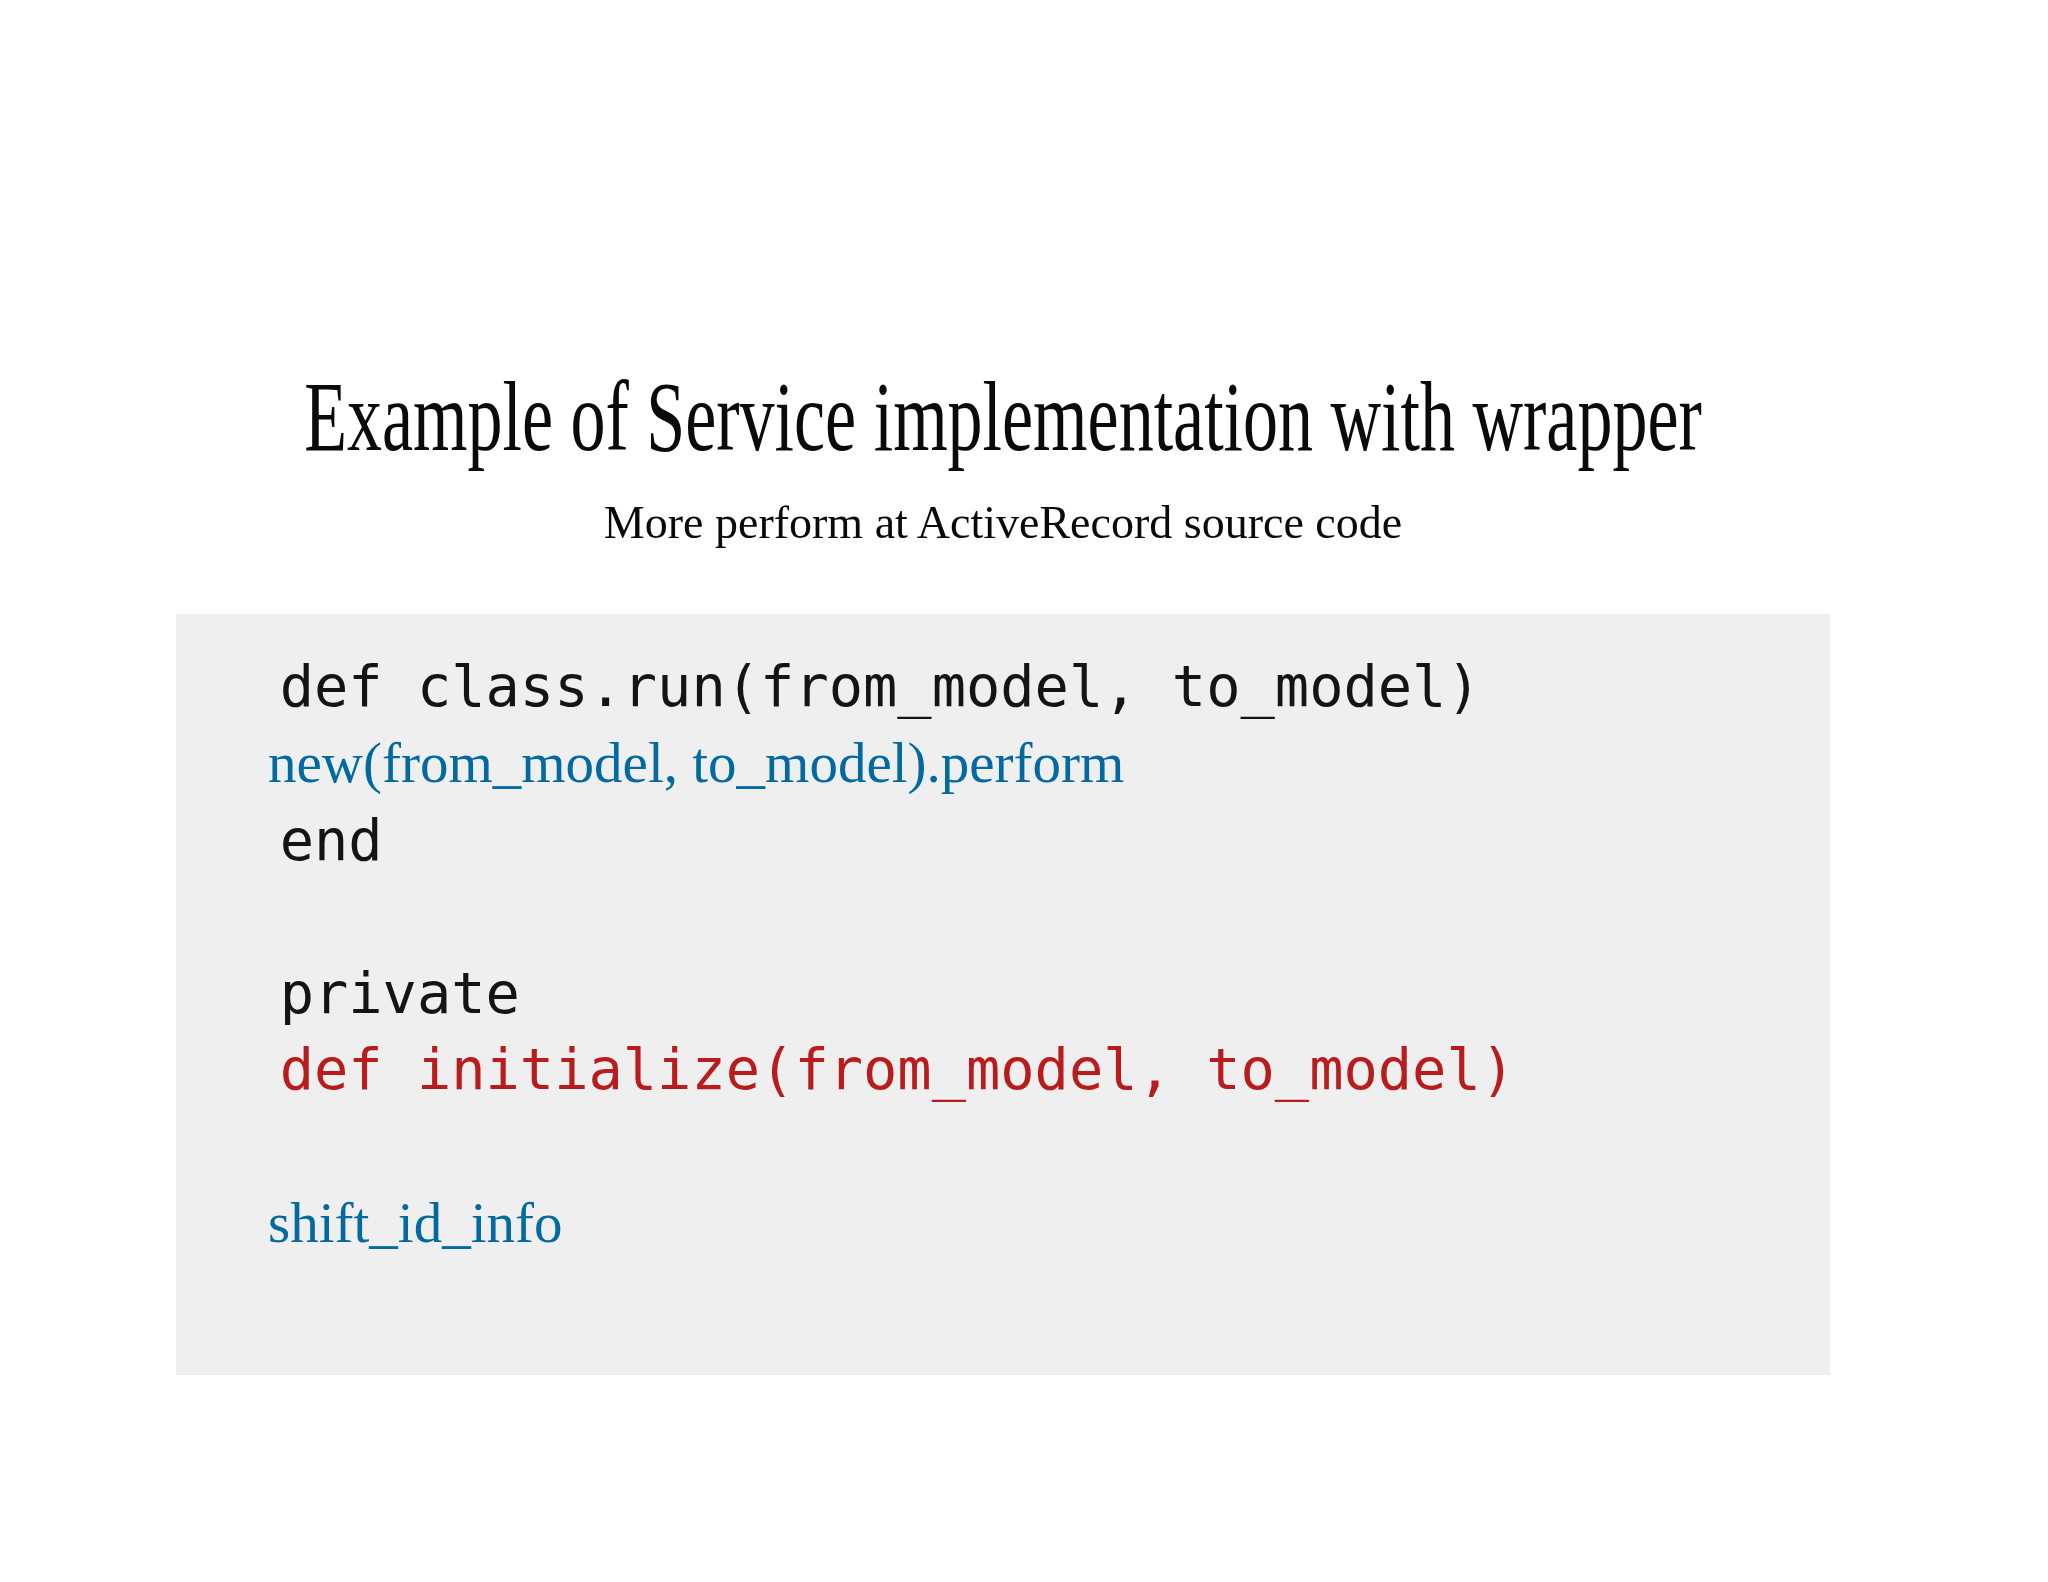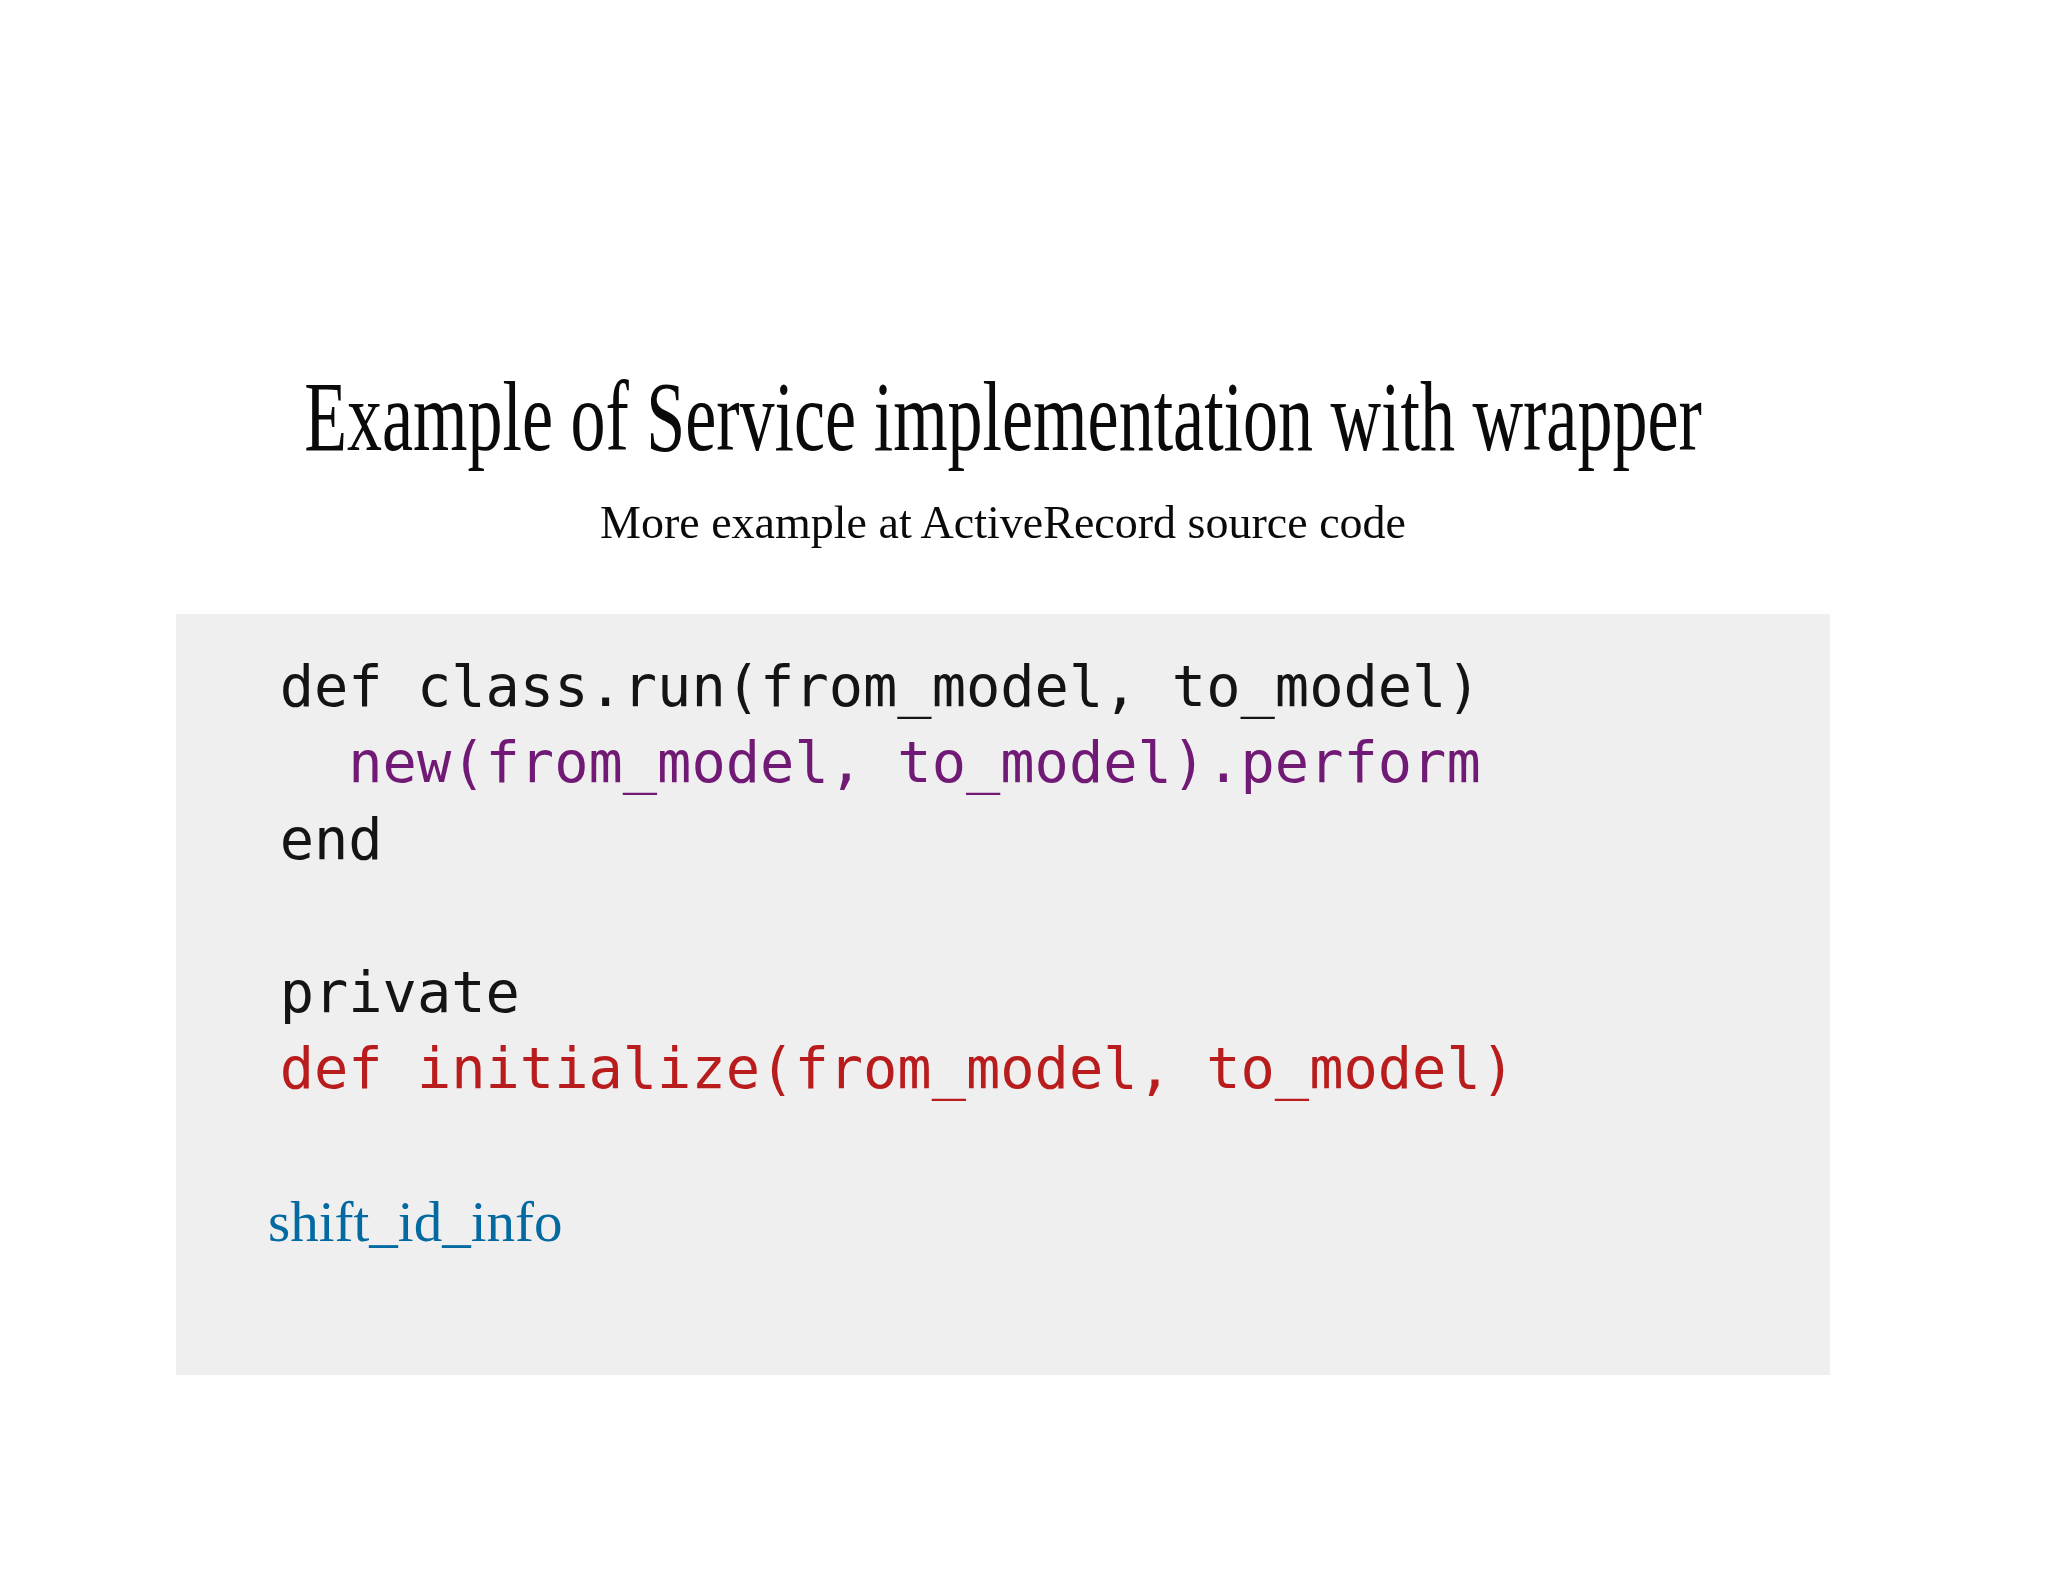--- a/index.html
+++ b/index.html
@@ -63,25 +63,25 @@
     white-space: pre;
   }
 </style>
 </head>
 <body>
 
 <div class="slide">
 
   <div class="slide-title">Example of Service implementation with wrapper</div>
 
-  <div class="slide-subtitle">More example at ActiveRecord source code</div>
+  <div class="slide-subtitle">More perform at ActiveRecord source code</div>
 
   <div class="code-block">
       <div class="code-line"><span style="color: rgb(20, 20, 20);">  def class.run(from_model, to_model)</span></div>
-      <div class="code-line"><span style="color: #701a75;">    new(from_model, to_model).perform</span></div>
+      <div class="code-line"><span style="color: #0369a1; font-family: Liberation Serif, serif;">    new(from_model, to_model).perform</span></div>
       <div class="code-line"><span style="color: rgb(20, 20, 20);">  end</span></div>
       <div class="code-line">&nbsp;</div>
       <div class="code-line"><span style="color: rgb(20, 20, 20);">  private</span></div>
       <div class="code-line"><span style="color: #b91c1c;">  def initialize(from_model, to_model)</span></div>
       <div class="code-line">&nbsp;</div>
       <div class="code-line"><span style="color: #0369a1; font-family: Liberation Serif, serif;">    shift_id_info</span></div>
     </div>
 
 </div>
 

